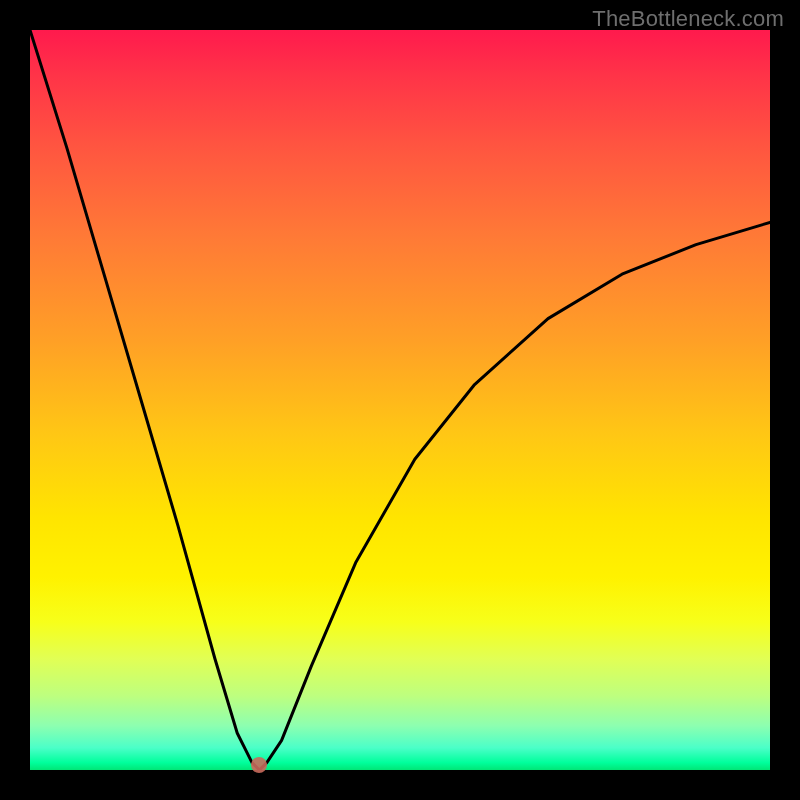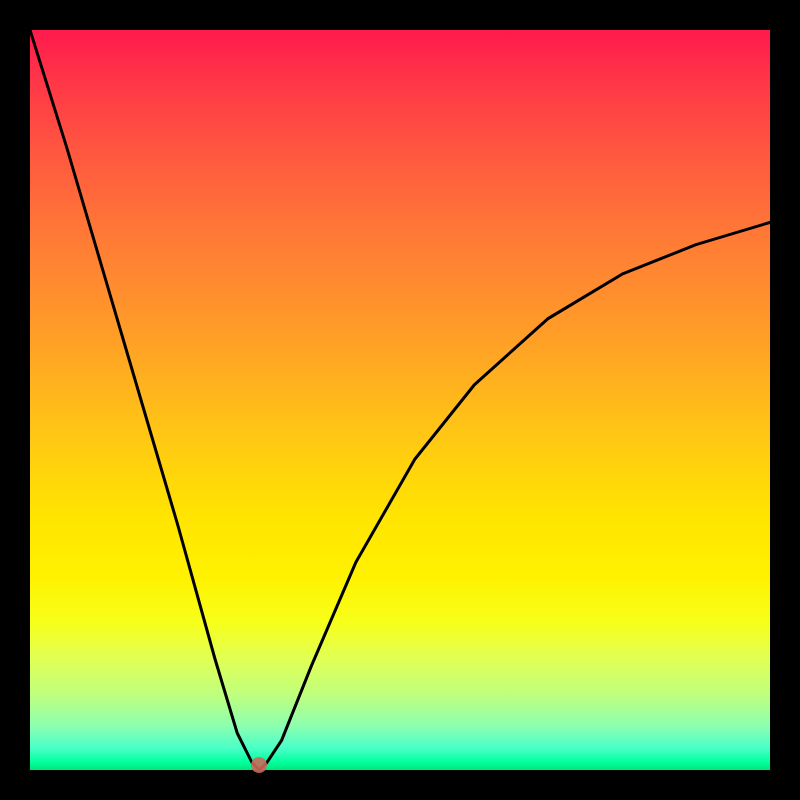--- a/index.html
+++ b/index.html
@@ -76,14 +76,15 @@
 
 <div class="frame">
 
   <div class="plot-area">
     <svg class="curve-svg" viewBox="0 0 740 740" preserveAspectRatio="none">
       <path id="curve-path" d="M0.0 0.0 L37.0 118.4 L74.0 244.2 L111.0 370.0 L148.0 495.8 L185.0 629.0 L207.2 703.0 L222.0 732.6 L229.4 740.0 L236.8 732.6 L251.6 710.4 L281.2 636.4 L325.6 532.8 L384.8 429.2 L444.0 355.2 L518.0 288.6 L592.0 244.2 L666.0 214.6 L740.0 192.4" fill="none" stroke="#000" stroke-width="3" stroke-linejoin="round" stroke-linecap="round"></path>
     </svg>
     <div id="marker-dot" class="dot" style="left: 229.4px; top: 734.82px;"></div>
   </div>
 
+  <div class="watermark">TheBottleneck.com</div>
 
 </div>
 
 </body></html>

